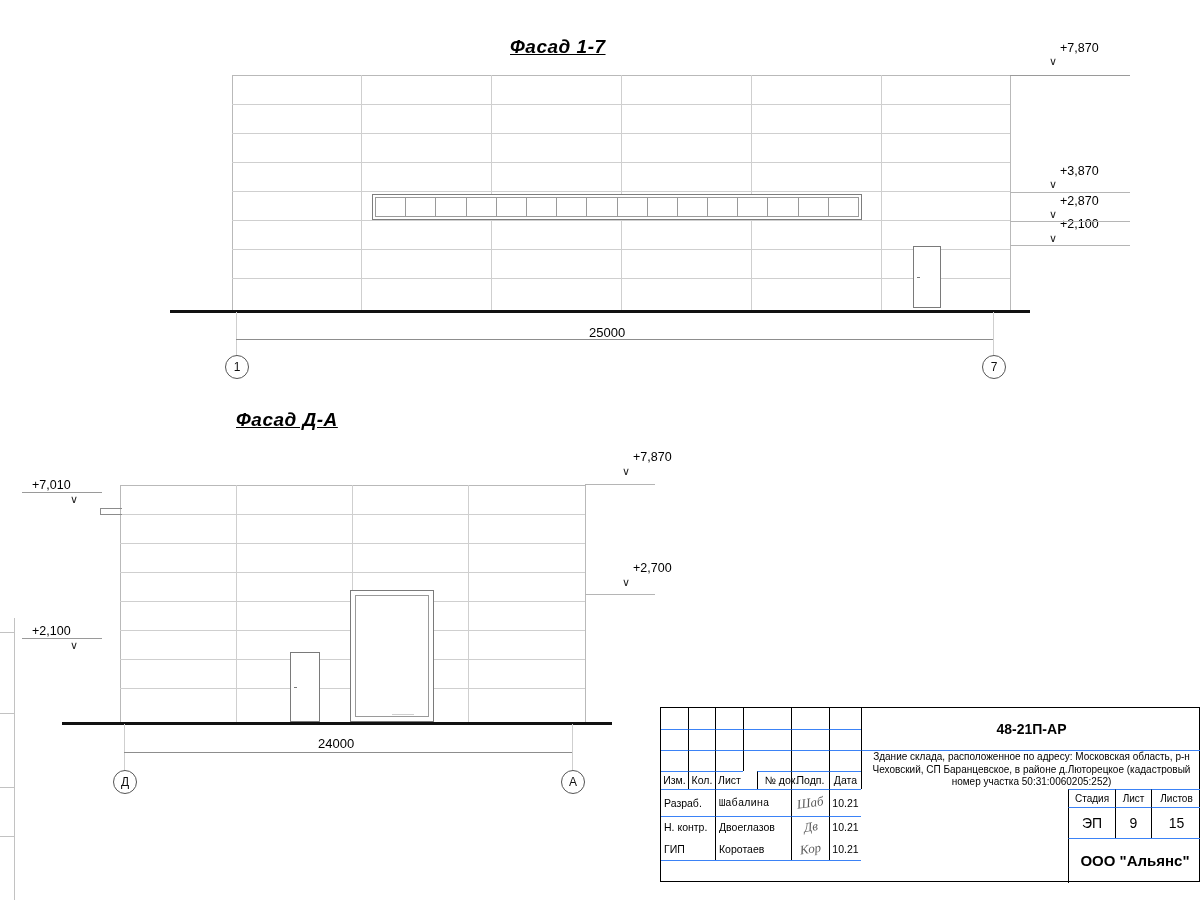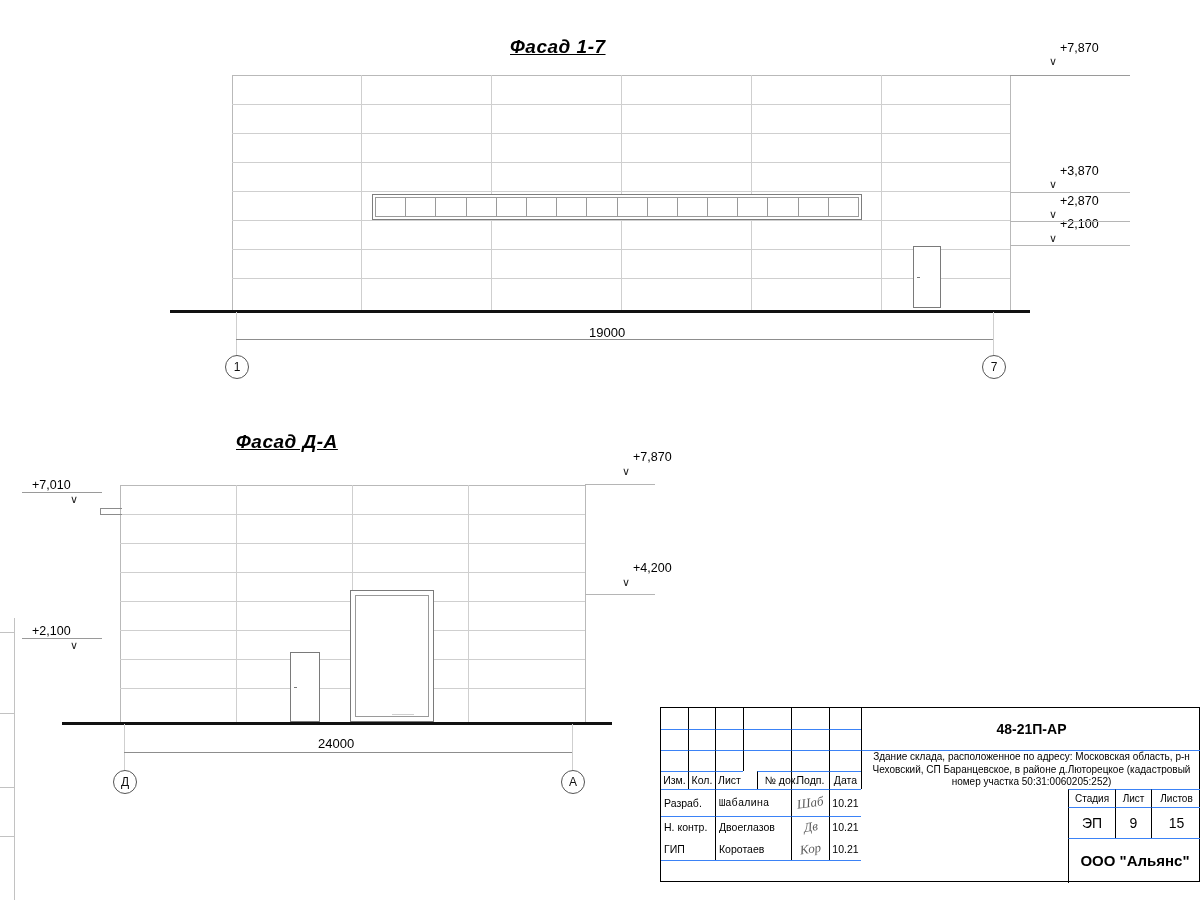--- a/index.html
+++ b/index.html
@@ -205,21 +205,21 @@
   </div>
 
   <div class="door" style="left:913px; top:246px; width:28px; height:62px;"></div>
 
   <div class="ln-h thick" style="left:170px; top:310px; width:860px;"></div>
 
   <div class="ln-v thin" style="left:236px; top:312px; height:50px;"></div>
   <div class="ln-v thin" style="left:993px; top:312px; height:50px;"></div>
 
   <div class="ln-h" style="left:236px; top:339px; width:757px; border-top-color:#8d8d8d;"></div>
-  <div class="dim-text" style="left:589px; top:325px;">19000</div>
+  <div class="dim-text" style="left:589px; top:325px;">25000</div>
 
   <div class="axis-bubble" style="left:225px; top:355px;">1</div>
   <div class="axis-bubble" style="left:982px; top:355px;">7</div>
 
   <div class="lvl" style="left:1060px; top:41px;">+7,870</div>
   <div class="lvl-mark" style="left:1049px; top:57px;">∨</div>
   <div class="ln-h" style="left:1010px; top:75px; width:120px; border-top-color:#9a9a9a;"></div>
 
   <div class="lvl" style="left:1060px; top:164px;">+3,870</div>
   <div class="lvl-mark" style="left:1049px; top:180px;">∨</div>
@@ -227,21 +227,21 @@
   <div class="lvl" style="left:1060px; top:194px;">+2,870</div>
   <div class="lvl-mark" style="left:1049px; top:210px;">∨</div>
 
   <div class="lvl" style="left:1060px; top:217px;">+2,100</div>
   <div class="lvl-mark" style="left:1049px; top:234px;">∨</div>
 
   <div class="ln-h" style="left:1010px; top:192px; width:120px; border-top-color:#b5b5b5;"></div>
   <div class="ln-h" style="left:1010px; top:221px; width:120px; border-top-color:#b5b5b5;"></div>
   <div class="ln-h" style="left:1010px; top:245px; width:120px; border-top-color:#b5b5b5;"></div>
 
-  <div class="title-fac" style="left:236px; top:431px;font-style:italic;">Фасад Д-А</div>
+  <div class="title-fac" style="left:236px; top:409px;font-style:italic;">Фасад Д-А</div>
 
   <div class="ln-h" style="left:120px; top:485px; width:465px;"></div>
   <div class="ln-v" style="left:120px; top:485px; height:237px;"></div>
   <div class="ln-v" style="left:585px; top:485px; height:237px;"></div>
 
   <div class="ln-h thin" style="left:120px; top:514px; width:465px;"></div>
   <div class="ln-h thin" style="left:120px; top:543px; width:465px;"></div>
   <div class="ln-h thin" style="left:120px; top:572px; width:465px;"></div>
   <div class="ln-h thin" style="left:120px; top:601px; width:465px;"></div>
   <div class="ln-h thin" style="left:120px; top:630px; width:465px;"></div>
@@ -278,21 +278,21 @@
   <div class="ln-h" style="left:22px; top:492px; width:80px; border-top-color:#9a9a9a;"></div>
 
   <div class="lvl" style="left:32px; top:624px;">+2,100</div>
   <div class="lvl-mark" style="left:70px; top:641px;">∨</div>
   <div class="ln-h" style="left:22px; top:638px; width:80px; border-top-color:#9a9a9a;"></div>
 
   <div class="lvl" style="left:633px; top:450px;">+7,870</div>
   <div class="lvl-mark" style="left:622px; top:467px;">∨</div>
   <div class="ln-h" style="left:585px; top:484px; width:70px; border-top-color:#b5b5b5;"></div>
 
-  <div class="lvl" style="left:633px; top:561px;">+4,200</div>
+  <div class="lvl" style="left:633px; top:561px;">+2,700</div>
   <div class="lvl-mark" style="left:622px; top:578px;">∨</div>
   <div class="ln-h" style="left:585px; top:594px; width:70px; border-top-color:#b5b5b5;"></div>
 
   <div class="left-edge-marks">
     <div class="ln-v" style="left:14px; top:618px; height:282px; border-left-color:#c2c2c2;"></div>
     <div class="ln-h" style="left:0px; top:632px; width:14px; border-top-color:#c2c2c2;"></div>
     <div class="ln-h" style="left:0px; top:713px; width:14px; border-top-color:#c2c2c2;"></div>
     <div class="ln-h" style="left:0px; top:787px; width:14px; border-top-color:#c2c2c2;"></div>
     <div class="ln-h" style="left:0px; top:836px; width:14px; border-top-color:#c2c2c2;"></div>
   </div>

